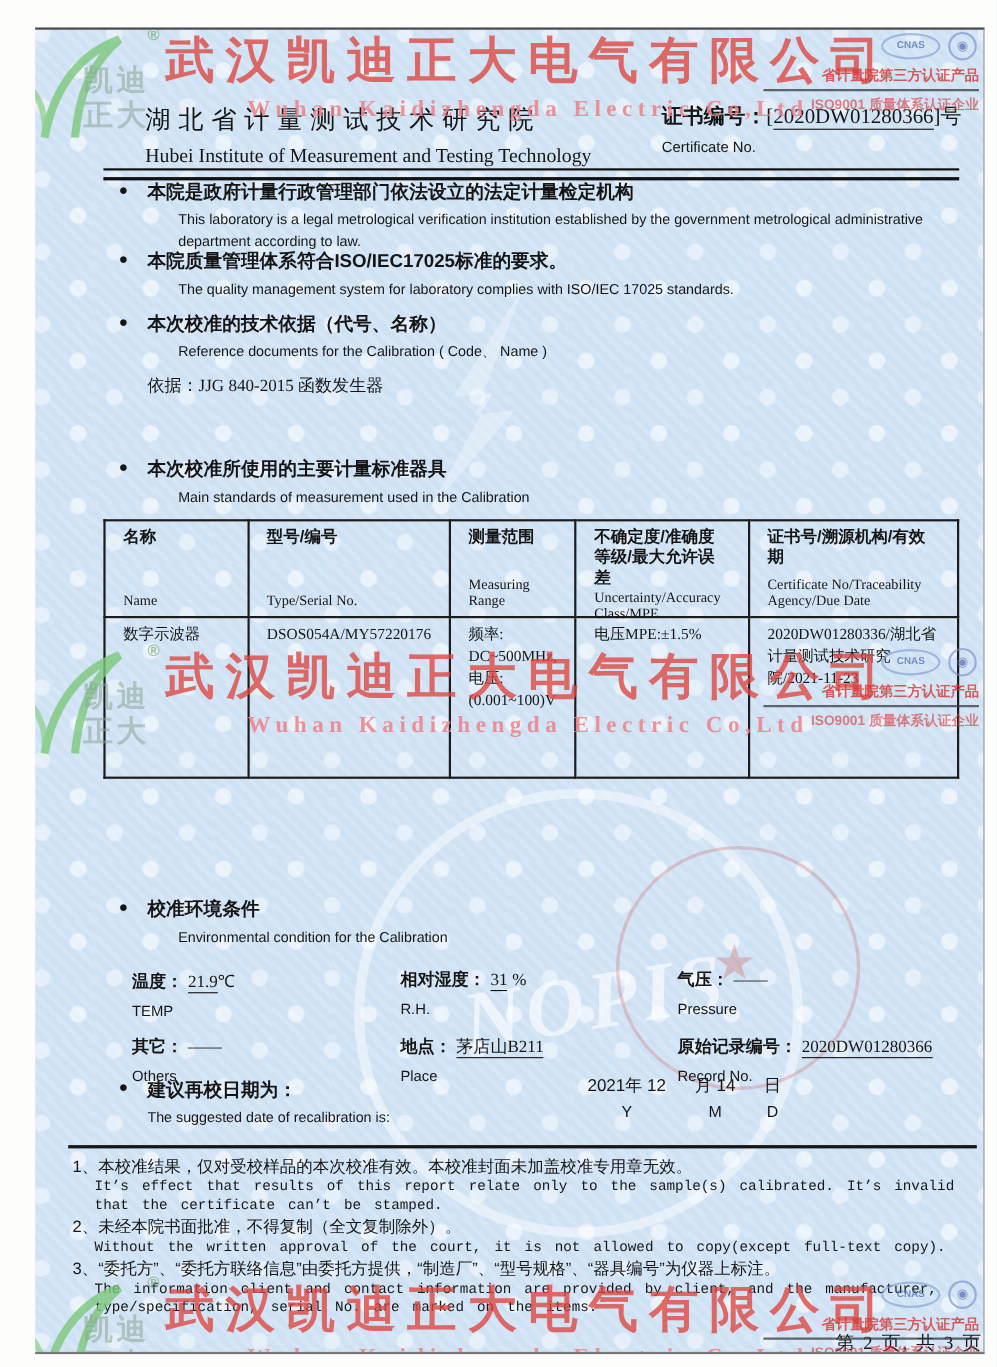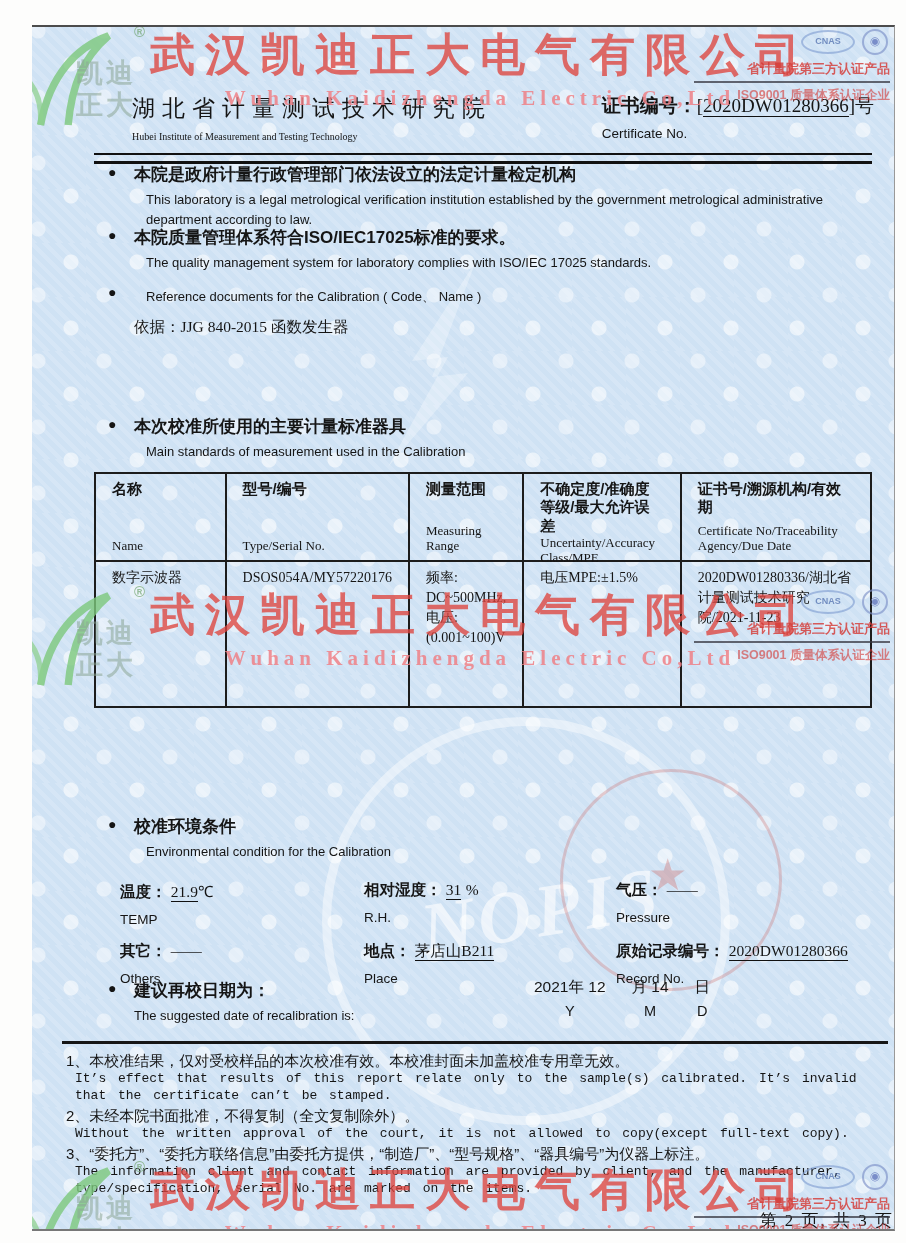--- a/index.html
+++ b/index.html
@@ -45,32 +45,32 @@
               color:rgba(90,120,180,0.8);font-size:9px;line-height:18px;text-align:center;font-weight:700;}
   .badge-circle{width:22px;height:22px;border:2px solid rgba(125,145,200,0.65);border-radius:50%;
                 color:rgba(100,120,190,0.8);font-size:12px;line-height:21px;text-align:center;}
   .wm-r1{font-size:13px;font-weight:700;color:rgba(212,58,55,0.82);border-bottom:2.5px solid rgba(55,55,65,0.75);
          padding-bottom:3px;white-space:nowrap;}
   .wm-r2{font-size:12.5px;font-weight:700;color:rgba(212,58,55,0.62);margin-top:4px;white-space:nowrap;}
   
   .content{position:absolute;inset:0;z-index:4;}
   .hdr{position:absolute;top:66px;left:100px;right:20px;display:flex;justify-content:space-between;}
   .inst-zh{font-size:23px;font-weight:400;letter-spacing:7px;white-space:nowrap;}
-  .inst-en{font-family:"Liberation Serif",serif;font-size:10px;margin-top:7px;}
+  .inst-en{font-family:"Liberation Serif",serif;font-size:18px;margin-top:7px;}
   .certno-line{font-size:19px;font-weight:700;white-space:nowrap;}
   .certno-num{font-family:"Liberation Serif",serif;font-weight:400;}
   .uline{border-bottom:1.5px solid #111;}
   .certno-en{font-size:13.5px;margin-top:7px;}
   .rule-double{position:absolute;top:126px;left:62px;right:22px;height:6px;
                border-top:2.5px solid #111;border-bottom:3px solid #111;}
   .sec{position:absolute;left:62px;right:22px;}
   .s1{top:136px}.s2{top:199px}.s3{top:256px}.s4{top:388px}
   .sec-zh{position:relative;padding-left:40px;font-size:17px;font-weight:700;}
   .bullet{position:absolute;left:14px;top:1px;font-size:14px;}
-  .sec-en{margin-left:52px;margin-top:4px;font-size:13px;max-width:775px;line-height:1.5;}
+  .sec-en{margin-left:68px;margin-top:4px;font-size:13px;max-width:775px;line-height:1.5;}
   .basis{margin-left:40px;margin-top:10px;font-size:15.5px;font-family:"Liberation Serif",serif;}
   
   table.std{border-collapse:collapse;width:100%;margin-top:10px;background:transparent;}
   table.std th,table.std td{border:2px solid #1c1c1c;padding:6px 16px;text-align:left;font-weight:400;}
   .th-inner{display:flex;flex-direction:column;justify-content:space-between;height:74px;}
   .th-zh{font-size:15px;font-weight:700;line-height:1.25;}
   .th-en{font-size:13px;font-family:"Liberation Serif",serif;line-height:1.15;}
   table.std td{height:132px;vertical-align:top;font-size:14px;font-family:"Liberation Serif",serif;line-height:1.45;}
   .range-cell{white-space:pre-line;}
   
@@ -84,21 +84,21 @@
   .recal{top:952px;}
   .recal-date{position:absolute;left:440px;top:-2px;display:grid;grid-template-columns:auto auto auto;
               column-gap:26px;text-align:center;font-family:Liberation Sans, sans-serif;}
   .date-part{font-size:15.5px;white-space:nowrap;}
   .date-sub{font-size:14.5px;margin-top:5px;}
   .rule-thick{position:absolute;top:1014px;left:30px;right:6px;height:3px;background:#161616;}
   
   .notes{position:absolute;top:1024px;left:34px;right:12px;}
   .note{margin-bottom:1px;}
   .note-zh{font-size:15px;line-height:1.35;}
-  .note-en{font-family:"Liberation Mono",monospace;font-size:13px;margin-left:9px;line-height:1.3;
+  .note-en{font-family:"Liberation Mono",monospace;font-size:13px;margin-left:20px;line-height:1.3;
            word-spacing:4px;}
   .pageno{position:absolute;top:1182px;left:1px;right:0;text-align:right;font-size:17px;
           font-family:"Liberation Serif",serif;letter-spacing:2px;z-index:7;}
 </style>
 </head>
 <body>
 
 <div class="canvas">
   <div class="page">
 
@@ -211,20 +211,21 @@
         <div class="sec-zh">
           <span class="bullet">●</span>
           <span>本院质量管理体系符合ISO/IEC17025标准的要求。</span>
         </div>
         <div class="sec-en">The quality management system for laboratory complies with ISO/IEC 17025 standards.</div>
       </div>
 
       <div class="sec s3">
         <div class="sec-zh">
           <span class="bullet">●</span>
+          <span>本次校准的技术依据（代号、名称）</span>
         </div>
         <div class="sec-en">Reference documents for the Calibration ( Code、 Name )</div>
         <div class="basis">依据：JJG 840-2015 函数发生器</div>
       </div>
 
       <div class="sec s4">
         <div class="sec-zh">
           <span class="bullet">●</span>
           <span>本次校准所使用的主要计量标准器具</span>
         </div>

